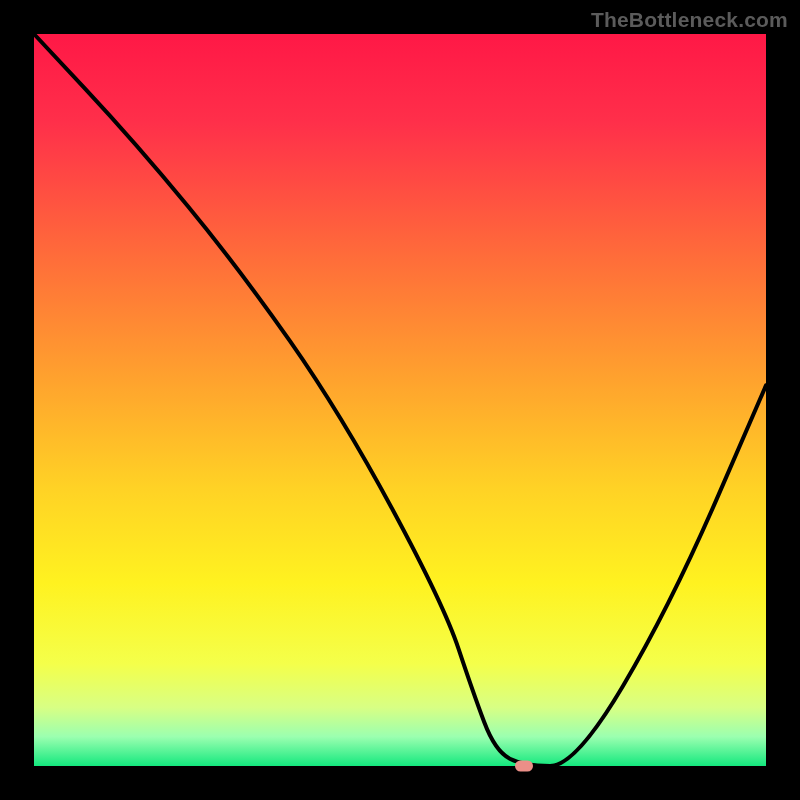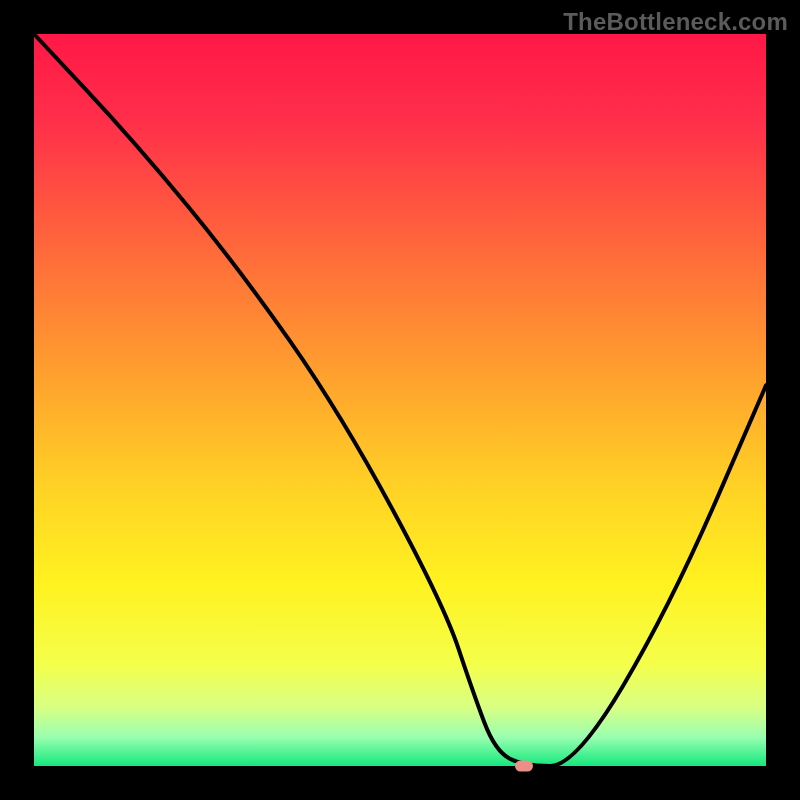--- a/index.html
+++ b/index.html
@@ -9,21 +9,21 @@
     height: 800px;
     background: #000;
     position: relative;
     font-family: Arial, sans-serif;
   }
   .watermark {
     position: absolute;
     top: 8px;
     right: 12px;
     color: #5b5b5b;
-    font-size: 24px;
+    font-size: 21px;
     font-weight: 600;
     letter-spacing: 0.2px;
     z-index: 10;
   }
   .frame {
     position: absolute;
     left: 34px;
     top: 34px;
     width: 732px;
     height: 732px;

